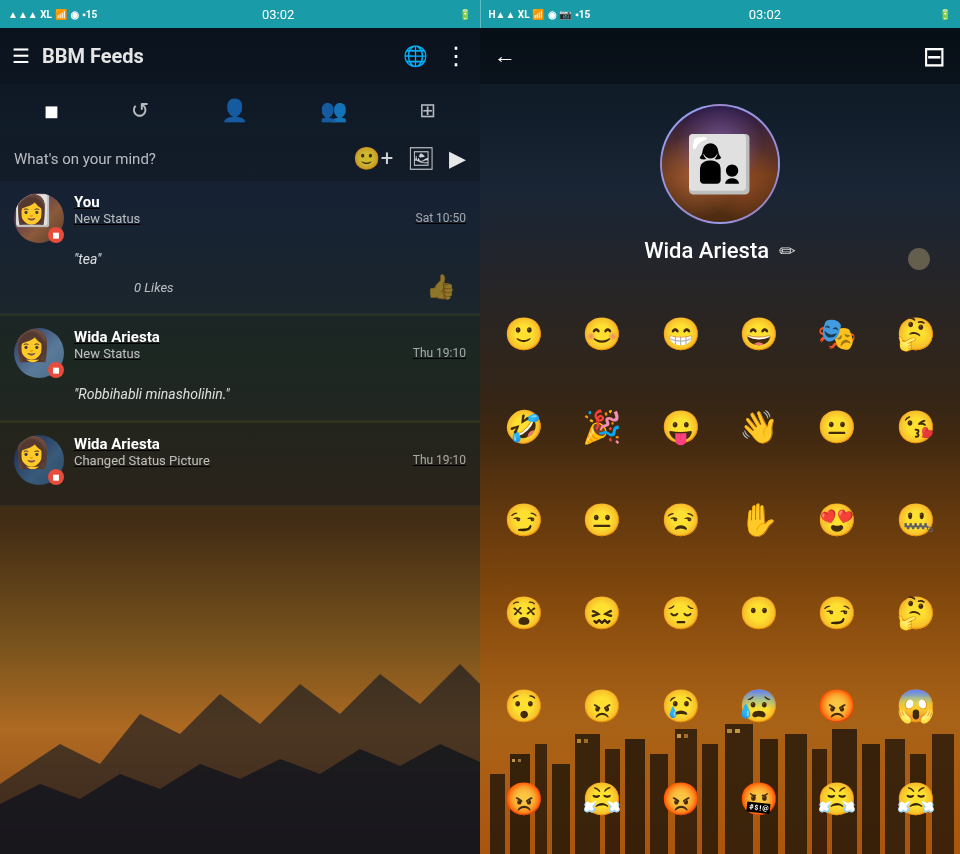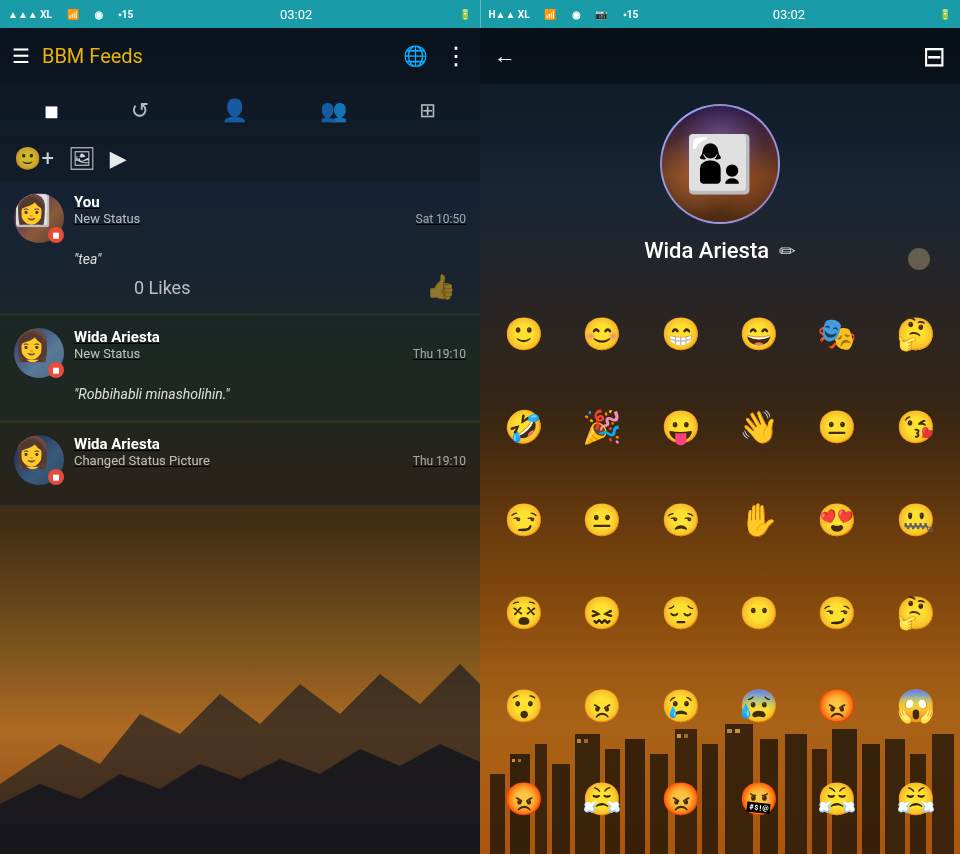--- a/index.html
+++ b/index.html
@@ -15,21 +15,21 @@
       flex: 1;
       display: flex;
       align-items: center;
       justify-content: space-between;
       padding: 0 8px;
       font-size: 11px;
       color: white;
       font-weight: bold;
     }
     .status-bar-right { border-left: 1px solid rgba(255,255,255,0.3); }
-    .status-icons { display: flex; align-items: center; gap: 15px; font-size: 10px; }
+    .status-icons { display: flex; align-items: center; gap: 3px; font-size: 10px; }
     .time { font-size: 13px; font-weight: normal; }
 
     
     .main-content {
       flex: 1;
       display: flex;
       position: relative;
       overflow: hidden;
     }
 
@@ -57,21 +57,21 @@
     .app-header {
       position: relative;
       z-index: 10;
       display: flex;
       align-items: center;
       height: 56px;
       padding: 0 12px;
       background: rgba(0,0,0,0.3);
     }
     .header-menu { font-size: 20px; color: white; margin-right: 12px; cursor: pointer; }
-    .header-title { flex: 1; font-size: 20px; color: #eab308; font-weight: 400; }
+    .header-title { flex: 1; font-size: 20px; color: #e5e5e5; font-weight: 700; }
     .header-icons { display: flex; gap: 16px; align-items: center; }
     .header-icon { color: white; font-size: 20px; cursor: pointer; }
 
     
     .tab-bar {
       position: relative;
       z-index: 10;
       display: flex;
       justify-content: space-around;
       align-items: center;
@@ -150,26 +150,26 @@
       background: #e74c3c;
       border-radius: 50%;
       display: flex;
       align-items: center;
       justify-content: center;
     }
     .bbm-badge-icon { font-size: 9px; color: white; }
 
     .feed-info { flex: 1; text-decoration: underline; }
     .feed-name { color: white; font-size: 15px; font-weight: bold; }
-    .feed-status-row { display: flex; justify-content: space-between; align-items: center; }
+    .feed-status-row { display: flex; justify-content: space-between; }
     .feed-status-text { color: rgba(255,255,255,0.7); font-size: 13px; }
     .feed-time { color: rgba(255,255,255,0.6); font-size: 12px; }
 
     .feed-content { color: rgba(255,255,255,0.85); font-size: 14px; margin: 6px 0; padding-left: 60px; font-style: italic; }
-    .feed-likes { color: rgba(255,255,255,0.7); font-size: 18px; padding-left: 60px; }
+    .feed-likes { color: rgba(255,255,255,0.7); font-size: 13px; padding-left: 60px; font-style: italic; }
 
     
     .feed-item-likes-row {
       display: flex;
       align-items: center;
       gap: 8px;
       padding-left: 60px;
       margin-top: 4px;
     }
     .thumbs-icon { font-size: 24px; color: rgba(255,255,255,0.5); }
@@ -397,20 +397,21 @@
       </div>
       <div class="tab-item">
         <span class="tab-icon">👥</span>
       </div>
       <div class="tab-item">
         <span class="tab-icon" style="font-size:20px;">⊞</span>
       </div>
     </div>
 
     <div class="post-input">
+      <span class="post-placeholder">What's on your mind?</span>
       <div class="post-actions">
         <span class="post-action-btn" style="font-size:22px;">🙂+</span>
         <span class="post-action-btn" style="font-size:22px;">🖼</span>
         <span class="post-action-btn" style="font-size:22px; color:rgba(255,255,255,0.9);">▶</span>
       </div>
     </div>
 
     <div class="feed-list scrollbar-hidden">
 
       <div class="feed-item" style="background: rgba(20,30,50,0.6);">

